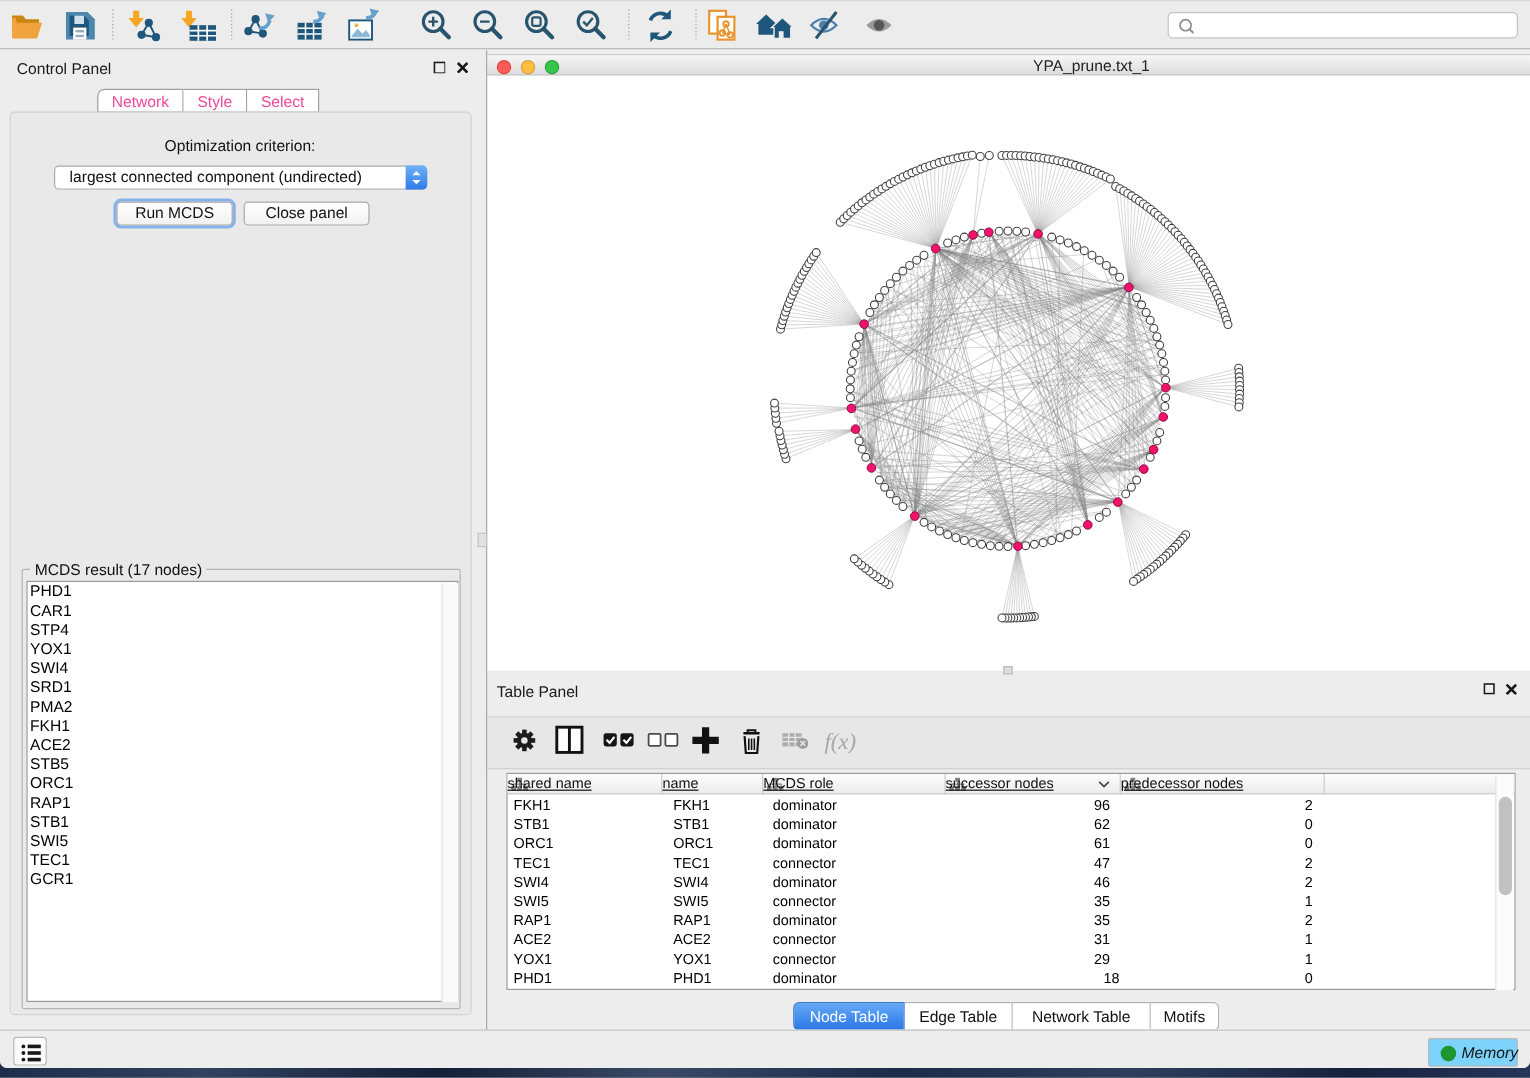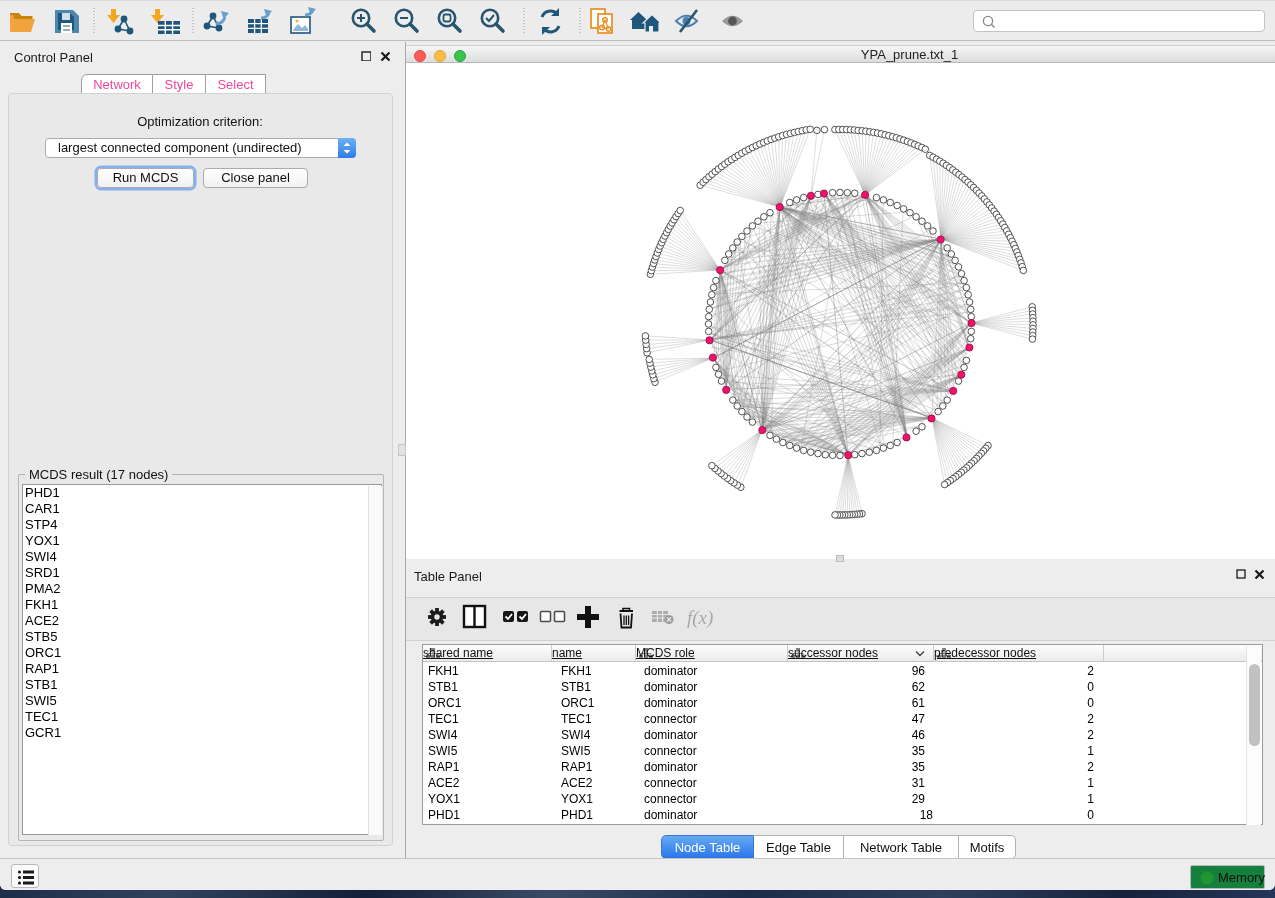--- a/index.html
+++ b/index.html
@@ -64,22 +64,22 @@
 .btab { height:24px; background:#fff; border:1px solid #b2b2b2; border-left:none; font-size:13px; color:#111;
   display:flex; align-items:center; justify-content:center; }
 .btab.first { border-left:1px solid #b2b2b2; border-radius:5px 0 0 5px; }
 .btab.last { border-radius:0 5px 5px 0; }
 .btab.sel { background:linear-gradient(#66aaf5,#2a76e8); color:#fff; border-color:#3a78d0; }
 
 #statusbar { position:absolute; left:0; top:858px; width:1275px; height:32px; background:#ededed;
   border-top:1px solid #c5c5c5; }
 #listbtn { position:absolute; left:11px; top:5px; width:28px; height:24px; background:#fbfbfb;
   border:1px solid #b9b9b9; border-radius:3px; }
-#membtn { position:absolute; left:1190px; top:6px; width:75px; height:24px; background:#15803d;
-  border:1px solid #b9b9b9; border-radius:2px; font-size:13px; color:#111; }
+#membtn { position:absolute; left:1190px; top:6px; width:75px; height:24px; background:#7dd3fc;
+  border:1px solid #b9b9b9; border-radius:2px; font-size:13px; color:#111;font-style:italic; }
 </style></head>
 <body>
 <div id="wall"></div>
 <div id="win">
 
 <div id="toolbar">
 <svg width="770" height="41" style="position:absolute;left:0;top:0">
 
   <path d="M10 12 h9 l2.5 3 h11 v4 H10z" fill="#c8860f"></path>
   <path d="M10 31 L14 18 h21 l-4 13z" fill="#f0a23c"></path>

